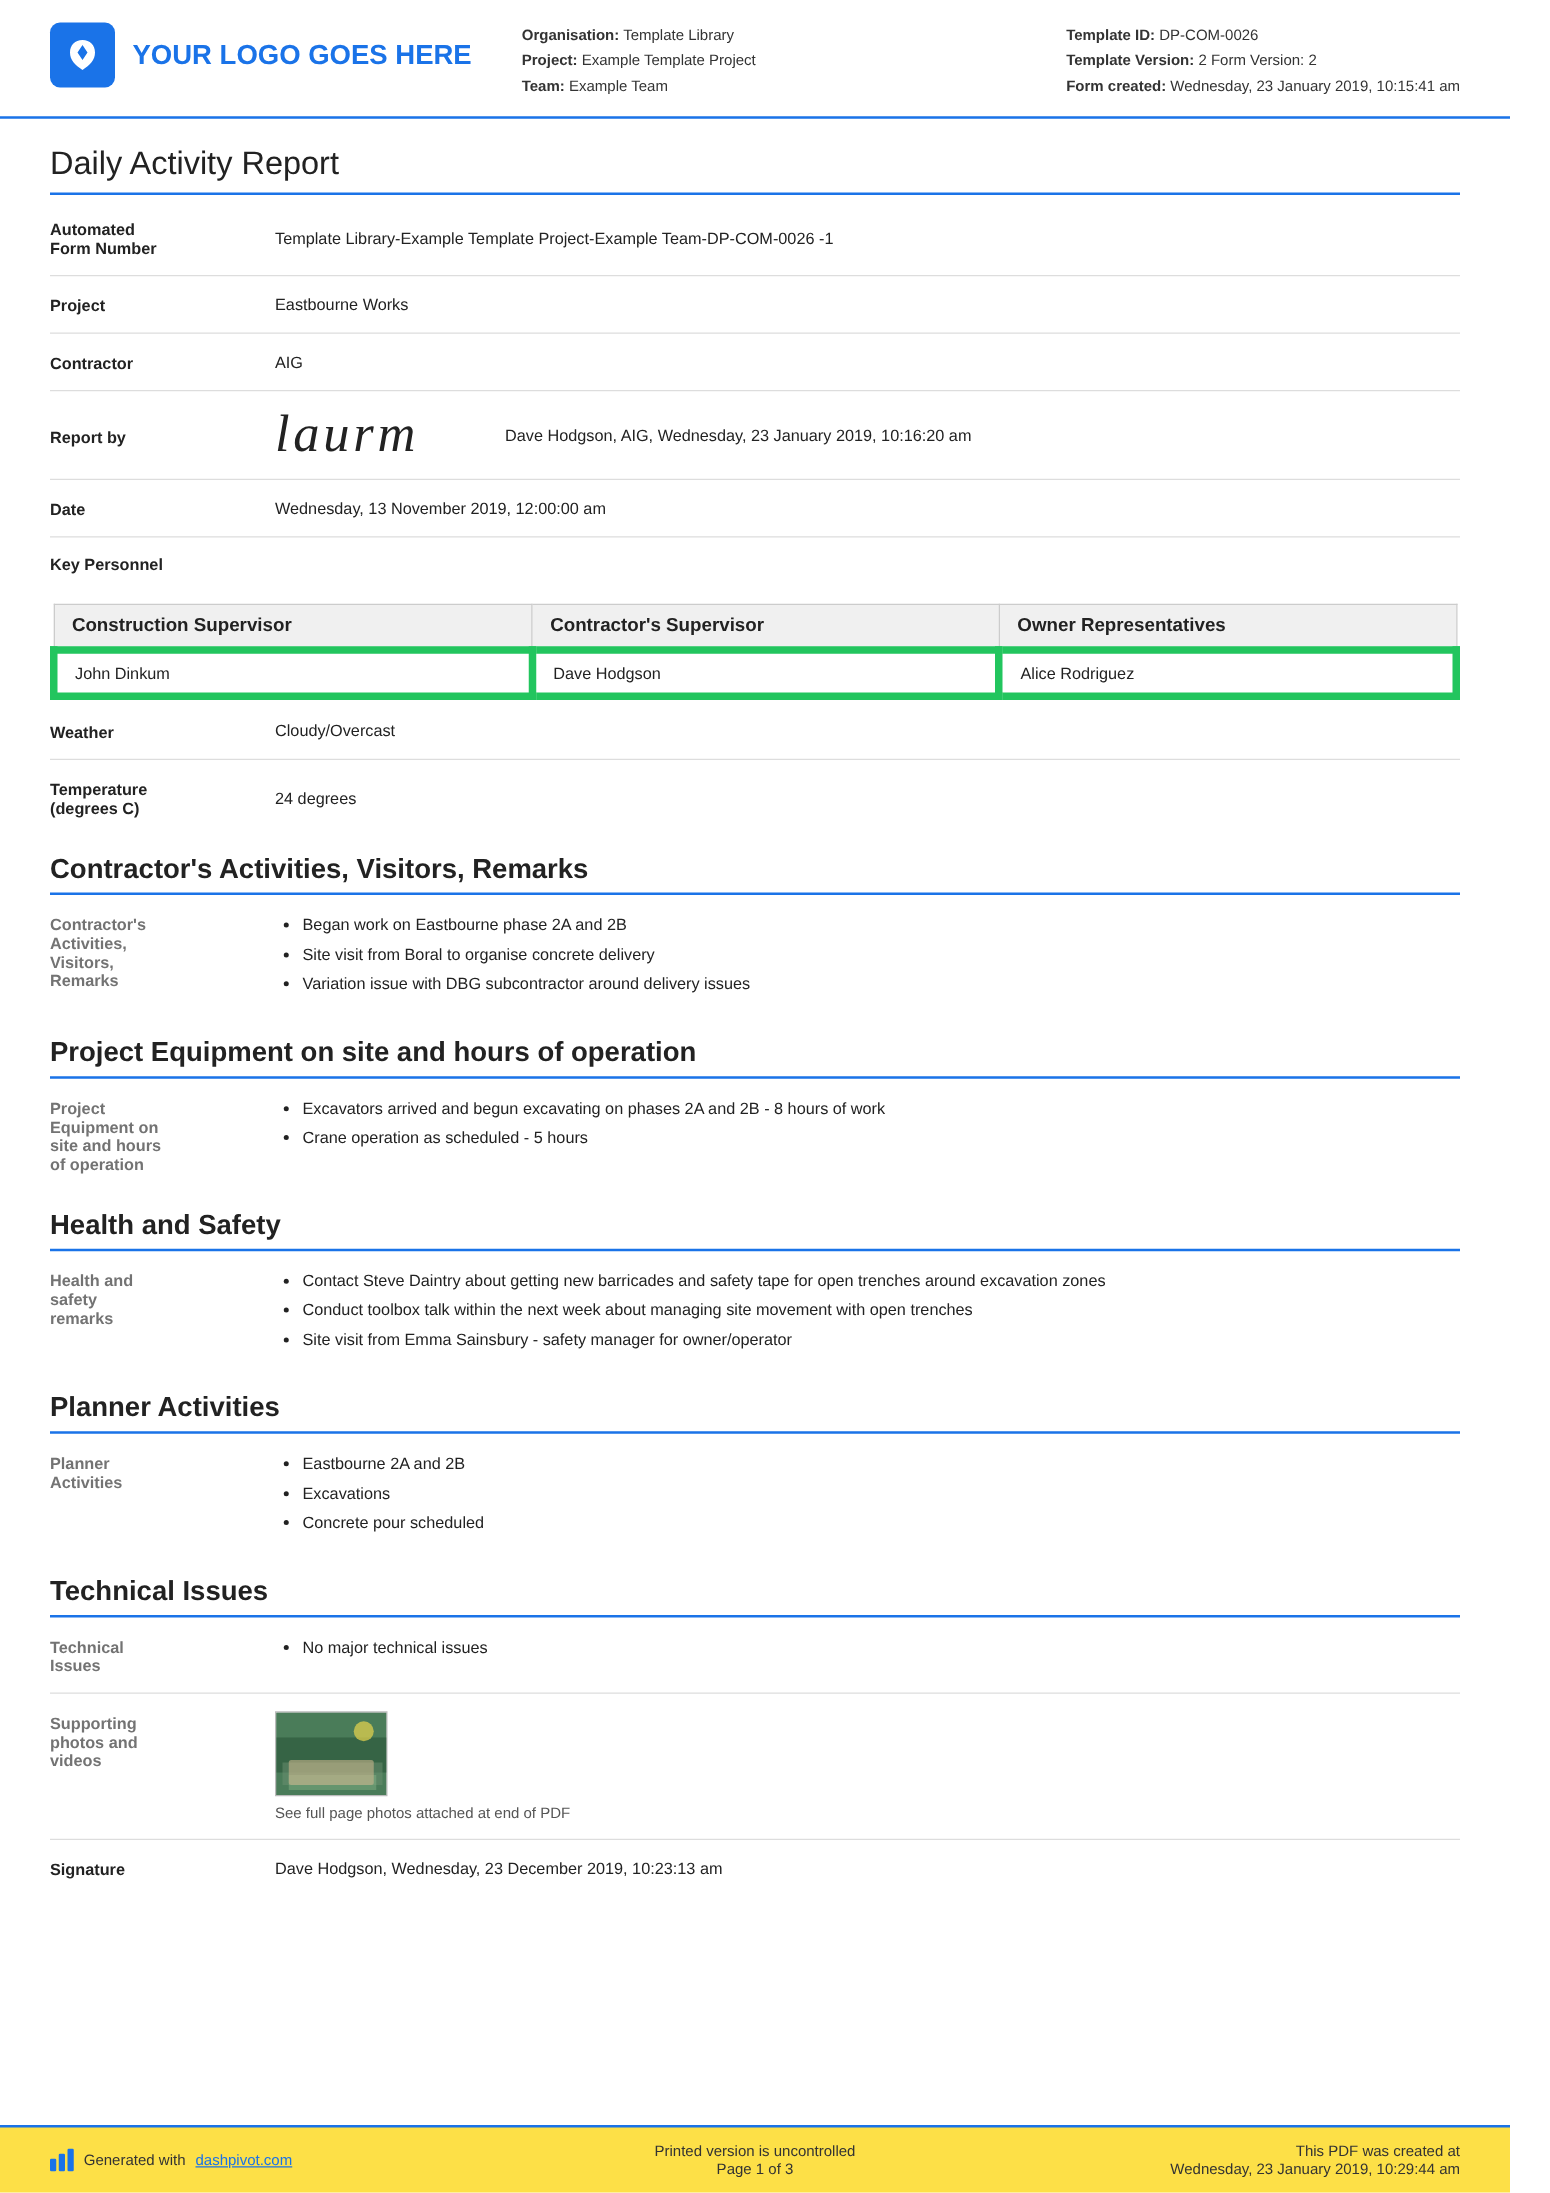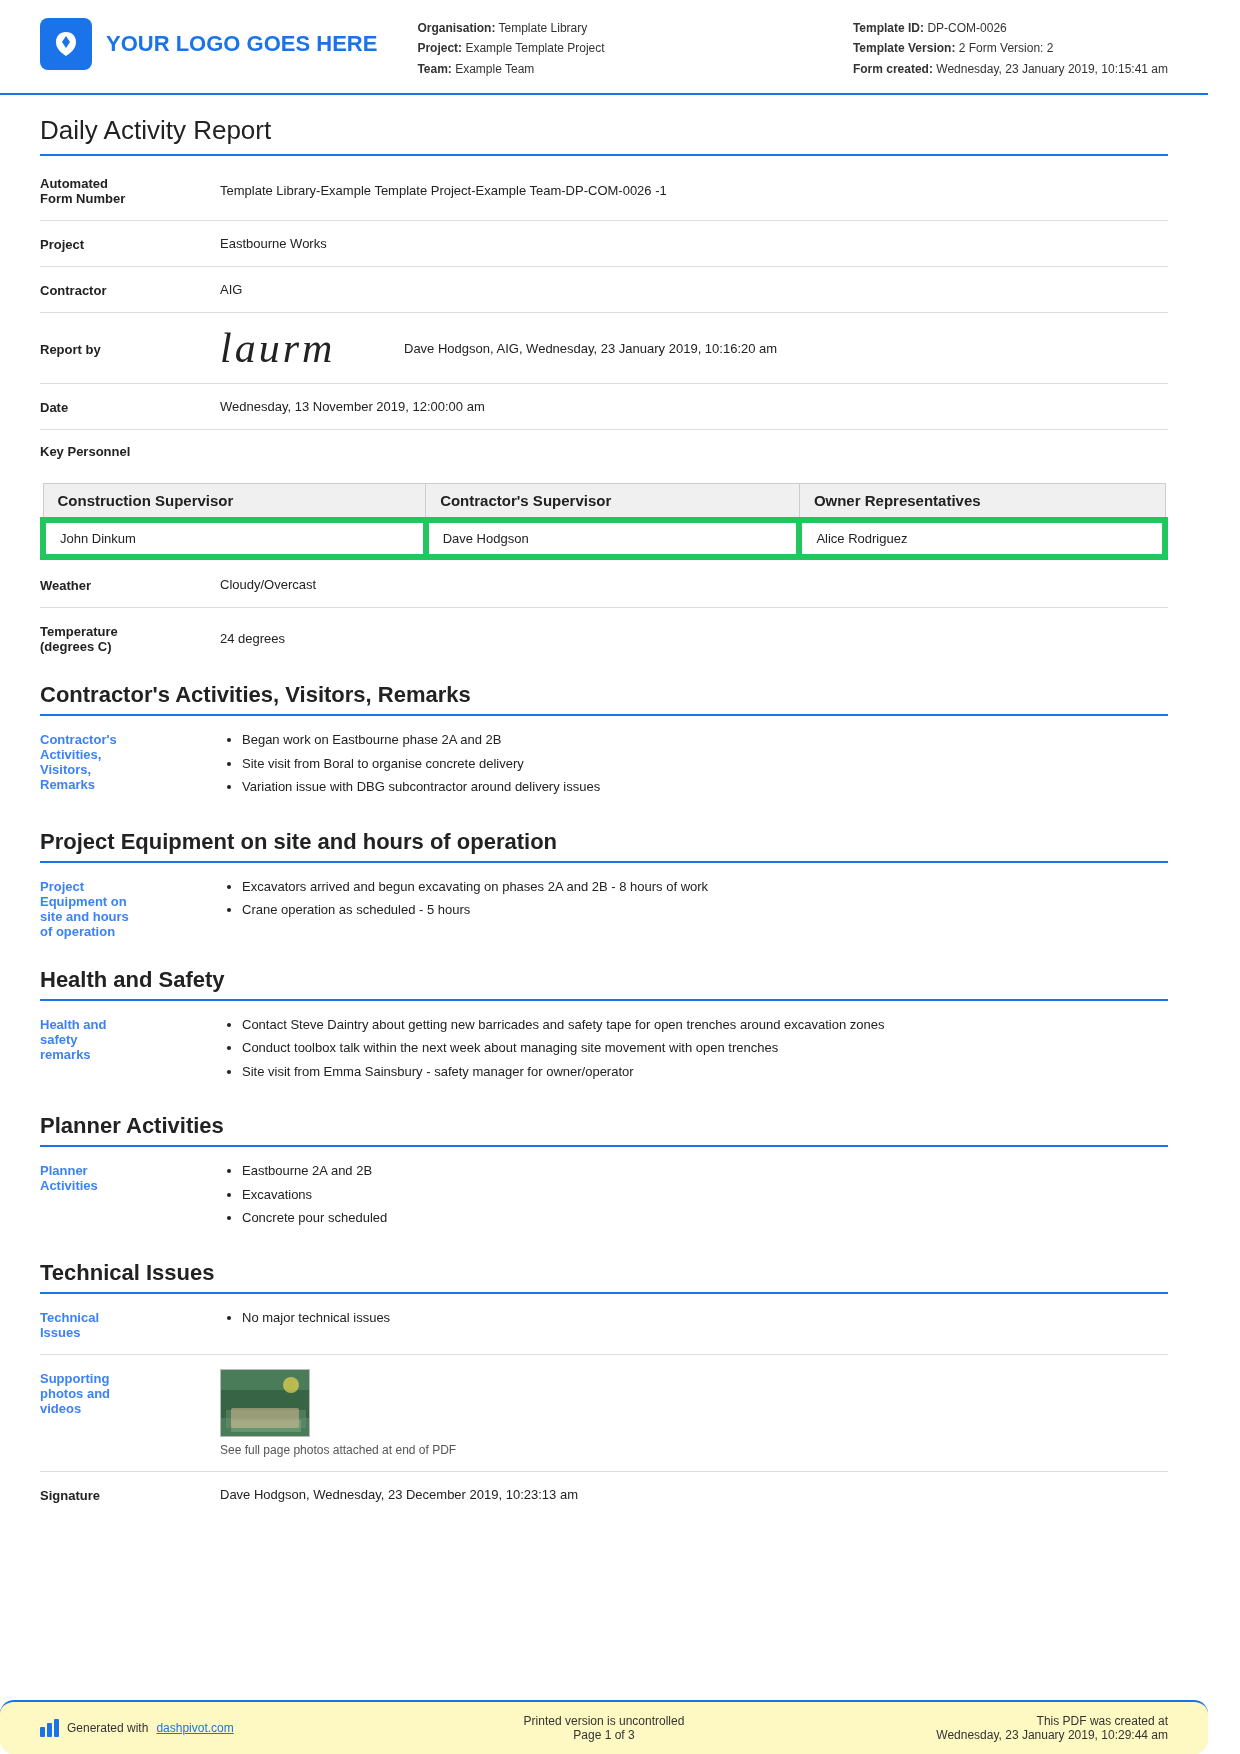--- a/index.html
+++ b/index.html
@@ -147,21 +147,21 @@
     }
     .bullet-field-row {
       display: flex;
       align-items: flex-start;
       margin-bottom: 14px;
     }
     .bullet-field-label {
       font-weight: bold;
       min-width: 180px;
       font-size: 13px;
-      color: #3b82f6;
+      color: #737373;
       padding-top: 2px;
     }
     .bullet-list {
       list-style: disc;
       padding-left: 22px;
       font-size: 13px;
       color: #222;
       flex: 1;
     }
     .bullet-list li {
@@ -193,28 +193,27 @@
       font-size: 12px;
       color: #555;
       margin-top: 6px;
     }
     
     .footer {
       position: absolute;
       bottom: 0;
       left: 0;
       right: 0;
-      background: #fef9c3;
+      background: #fde047;
       border-top: 2px solid #1a73e8;
       display: flex;
       align-items: center;
       padding: 12px 40px;
       font-size: 12px;
       color: #333;
-      border-radius: 14px;
     }
     .footer-left {
       display: flex;
       align-items: center;
       gap: 8px;
       flex: 1;
     }
     .footer-icon {
       display: flex;
       gap: 2px;

